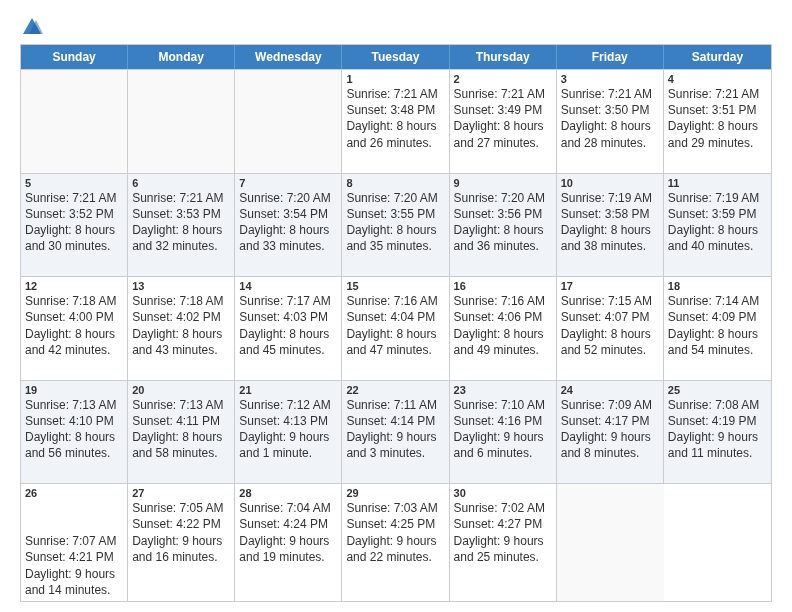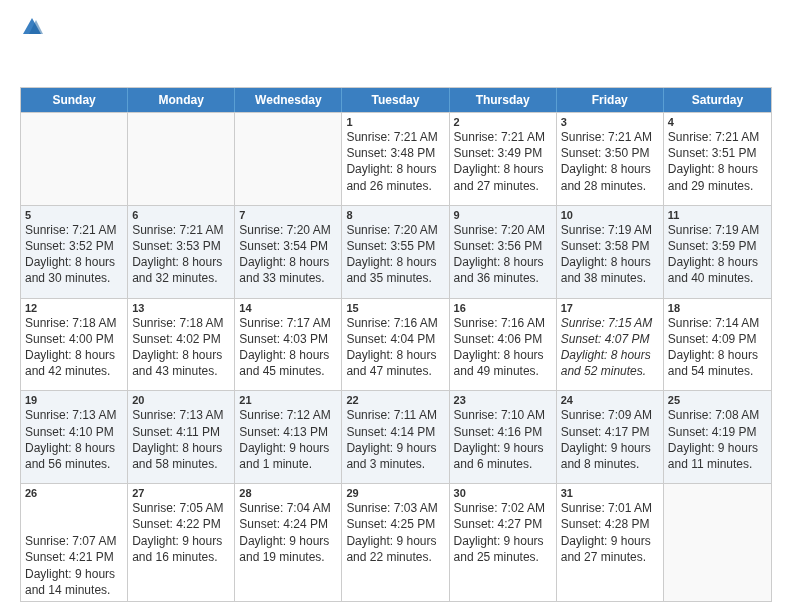--- a/index.html
+++ b/index.html
@@ -9,21 +9,20 @@
       width: 792px;
       height: 612px;
       overflow: hidden;
     }
     .page {
       width: 792px;
       height: 612px;
       padding: 16px 20px 10px 20px;
       display: flex;
       flex-direction: column;
-      gap: 43px;
     }
     .header {
       display: flex;
       align-items: flex-start;
       justify-content: space-between;
       margin-bottom: 6px;
     }
     .logo {
       display: flex;
       align-items: center;
@@ -247,21 +246,21 @@
 Daylight: 8 hours and 47 minutes.</div>
           </div>
           <div class="cal-cell">
             <span class="day-num">16</span>
             <div class="cell-info" style="white-space: pre-line;">Sunrise: 7:16 AM
 Sunset: 4:06 PM
 Daylight: 8 hours and 49 minutes.</div>
           </div>
           <div class="cal-cell">
             <span class="day-num">17</span>
-            <div class="cell-info" style="white-space: pre-line; font-style: italic;">Sunrise: 7:15 AM
+            <div class="cell-info" style="white-space: pre-line;">Sunrise: 7:15 AM
 Sunset: 4:07 PM
 Daylight: 8 hours and 52 minutes.</div>
           </div>
           <div class="cal-cell">
             <span class="day-num">18</span>
             <div class="cell-info" style="white-space: pre-line;">Sunrise: 7:14 AM
 Sunset: 4:09 PM
 Daylight: 8 hours and 54 minutes.</div>
           </div>
         </div>
@@ -332,24 +331,18 @@
             <span class="day-num">29</span>
             <div class="cell-info" style="white-space: pre-line;">Sunrise: 7:03 AM
 Sunset: 4:25 PM
 Daylight: 9 hours and 22 minutes.</div>
           </div>
           <div class="cal-cell">
             <span class="day-num">30</span>
             <div class="cell-info" style="white-space: pre-line;">Sunrise: 7:02 AM
 Sunset: 4:27 PM
 Daylight: 9 hours and 25 minutes.</div>
-          </div>
-          <div class="cal-cell">
-            <span class="day-num">31</span>
-            <div class="cell-info" style="white-space: pre-line;">Sunrise: 7:01 AM
-Sunset: 4:28 PM
-Daylight: 9 hours and 27 minutes.</div>
           </div>
           <div class="cal-cell empty"></div>
         </div>
       </div>
   </div>
 </div>
 
 </body></html>

